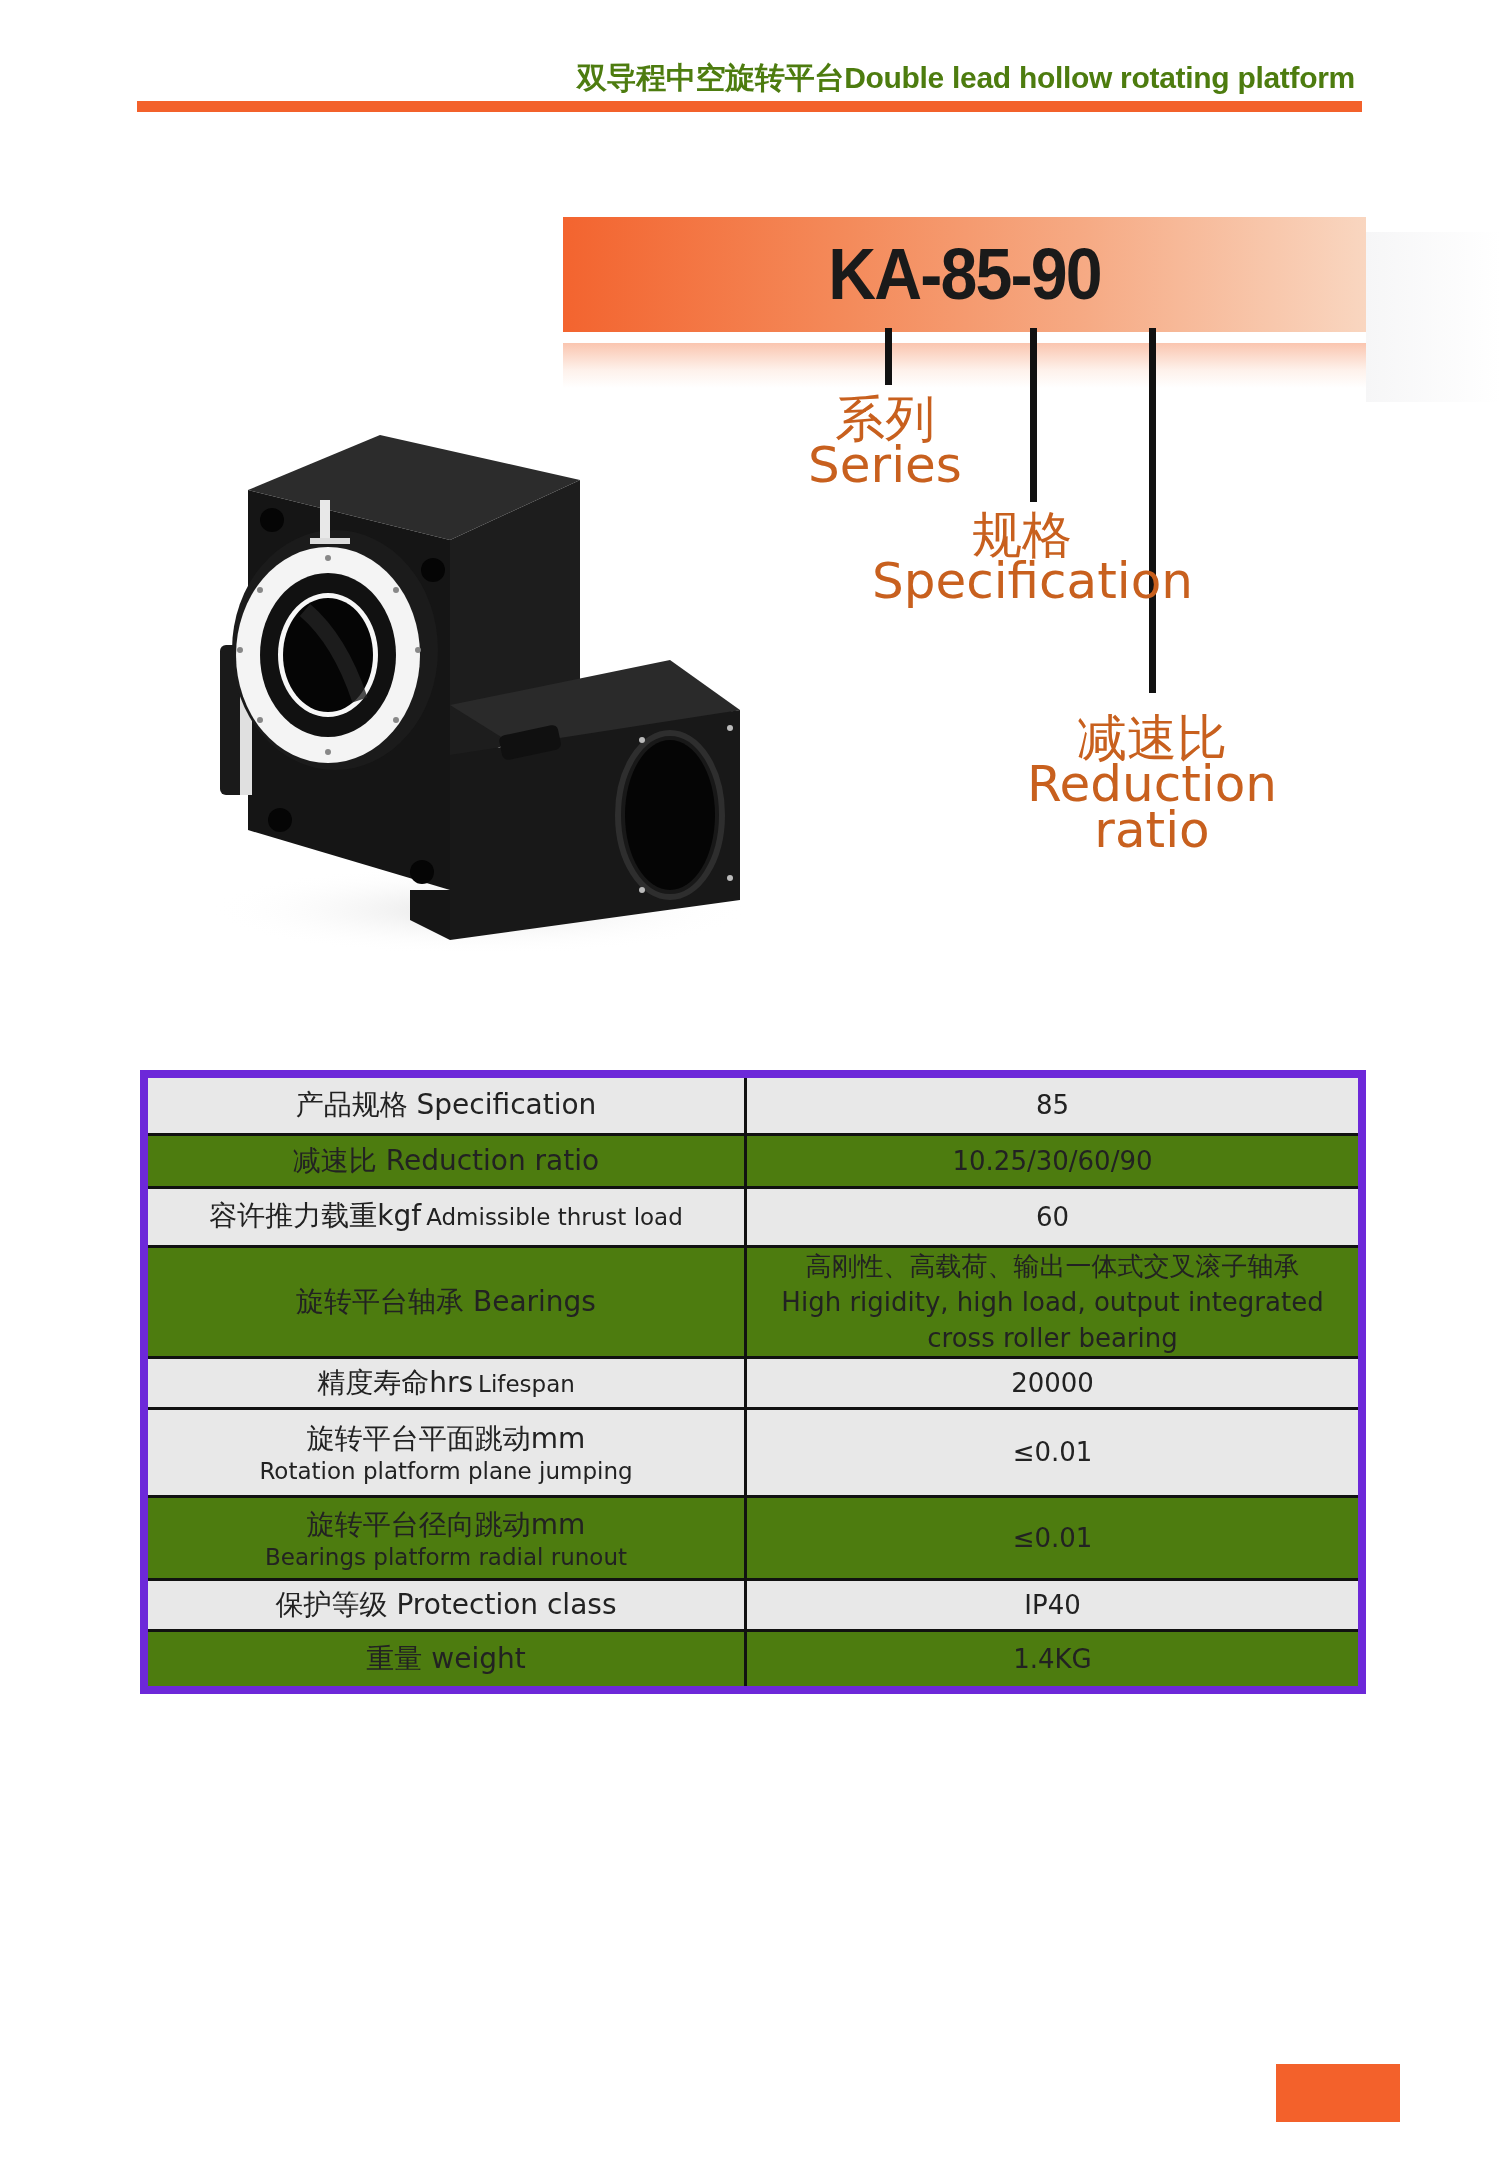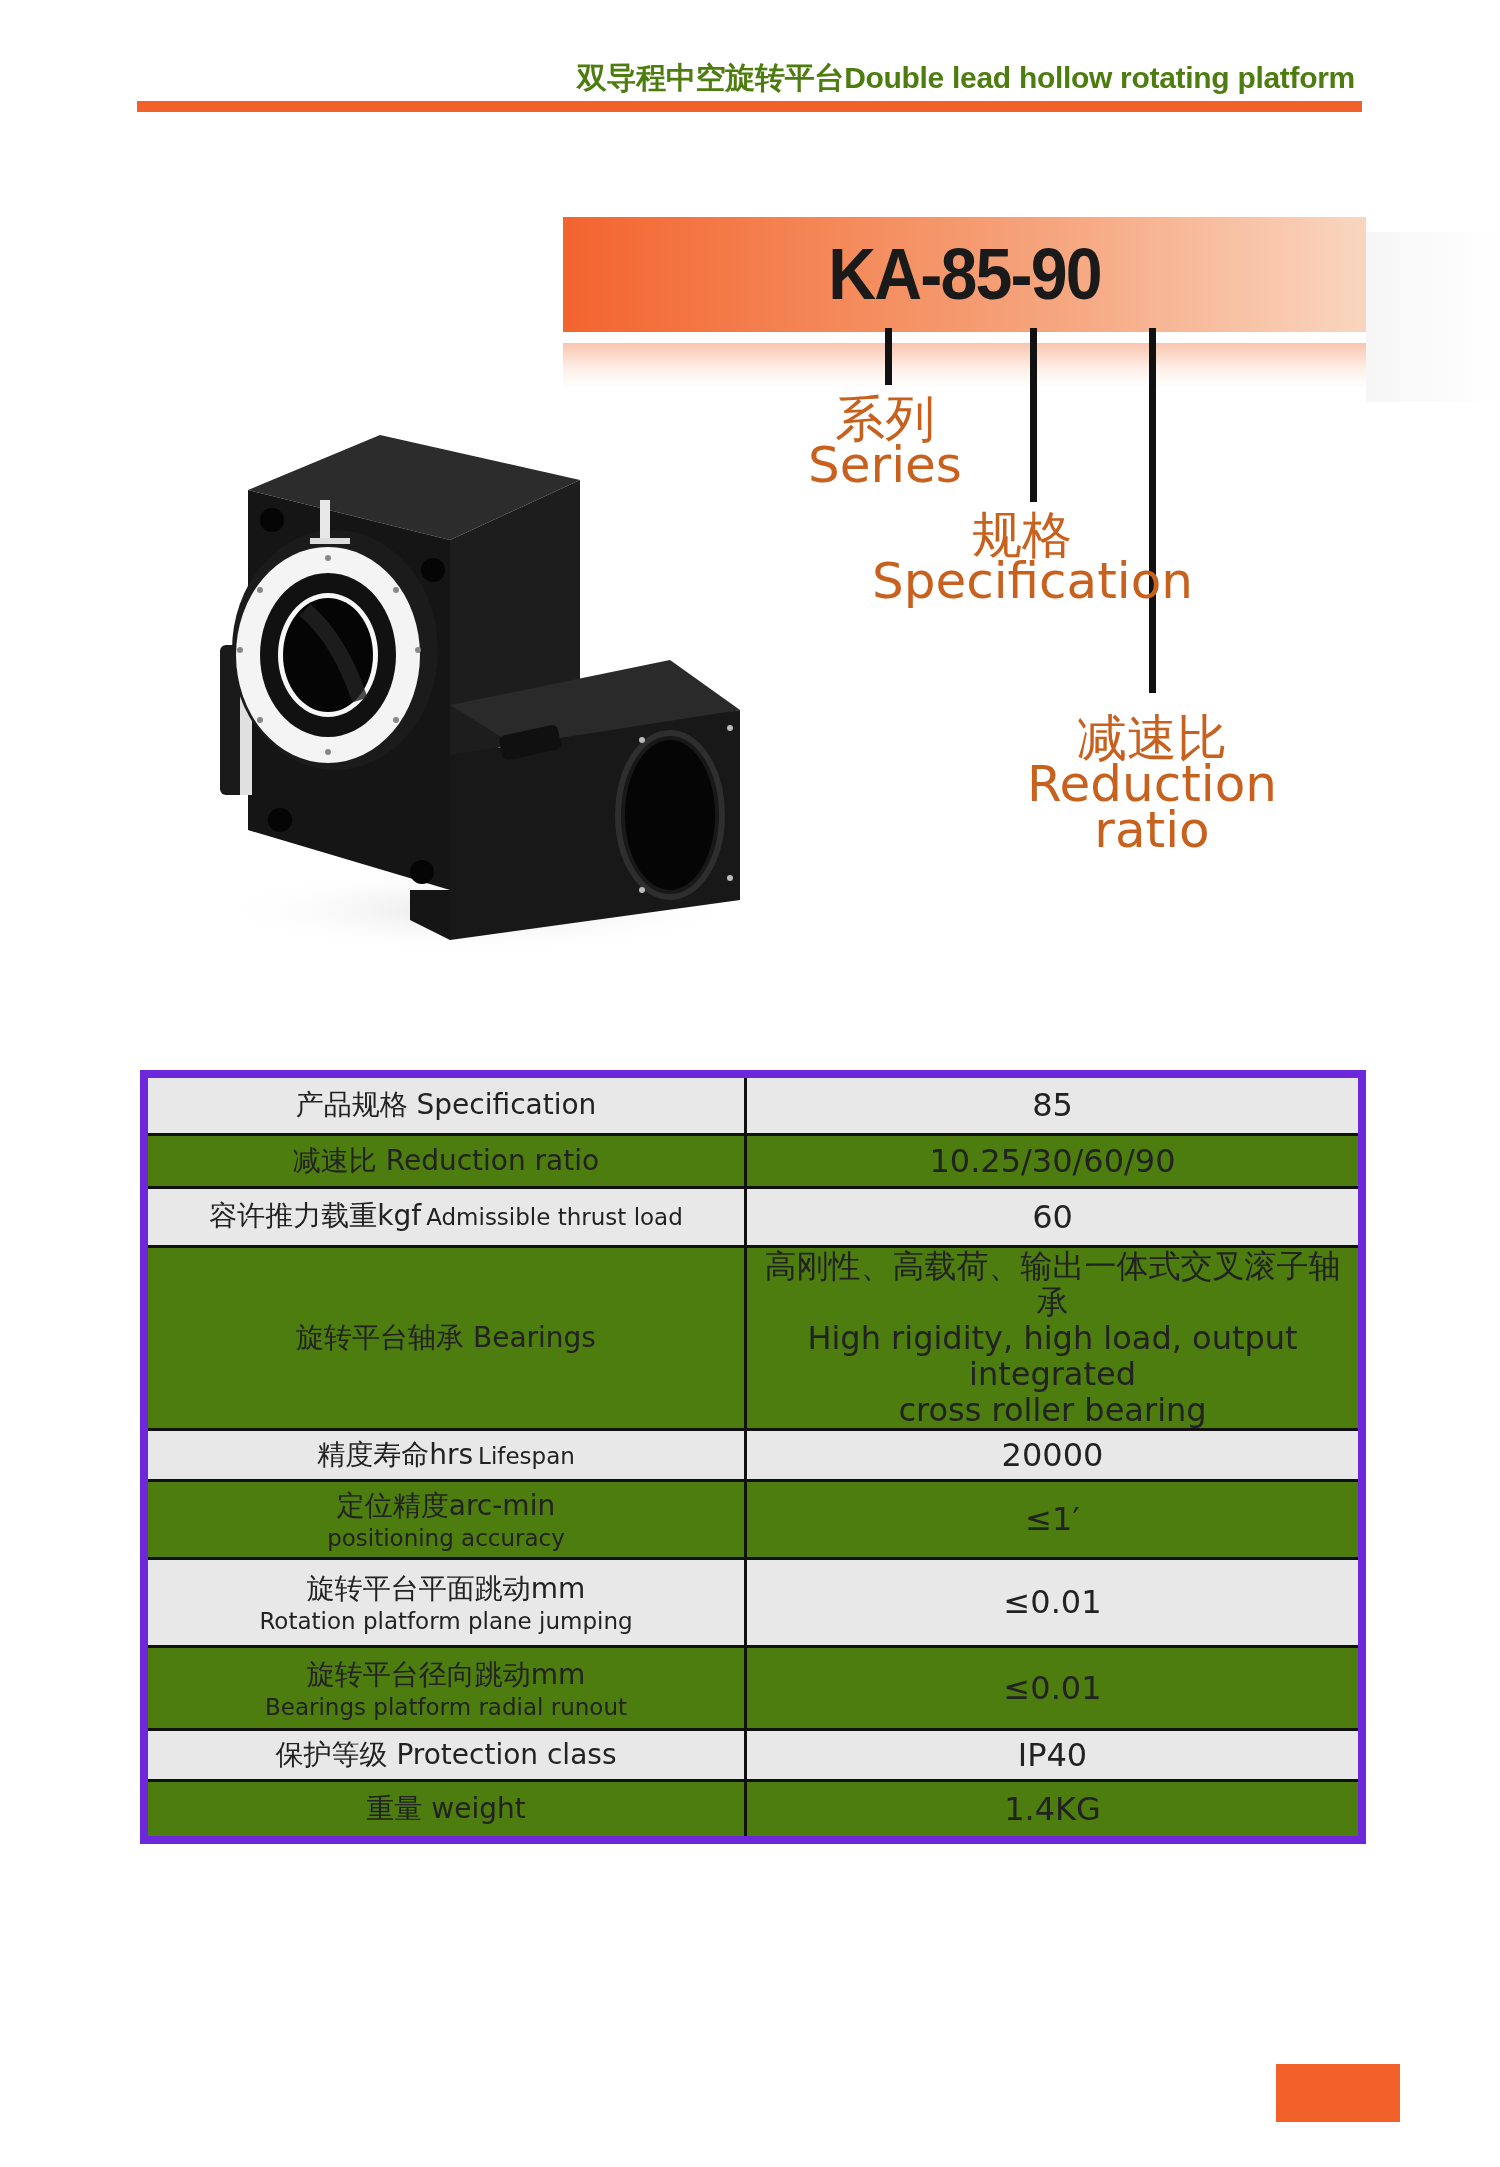--- a/index.html
+++ b/index.html
@@ -33,21 +33,21 @@
   
   #spec-table { left:140px; top:1070px; width:1226px; border-collapse:collapse;
     border:8px solid #6d28d9; font-family:"DejaVu Sans", sans-serif; }
   #spec-table td { border:3px solid #111; text-align:center; vertical-align:middle;
     color:#222; padding:0 10px; }
   #spec-table td.lbl { width:576px; }
   #spec-table tr.g td { background:#e8e8e8; }
   #spec-table tr.w td { background:#4d7c0f; }
   .big { font-size:28px; }
   .sm { font-size:23px; }
-  .val { font-size:32px; line-height:36px; }
+  .val { font-size:26px; line-height:36px; }
   .top-al { vertical-align:top !important; padding-top:8px !important; }
 
   #footer-block { left:1276px; top:2064px; width:124px; height:58px; background:#f3612b; }
 </style>
 </head>
 <body>
 
 <div id="hdr-title" class="abs">双导程中空旋转平台Double lead hollow rotating platform</div>
 <div id="hdr-bar" class="abs"></div>
 
@@ -151,27 +151,20 @@
     <td class="val">
       <div>高刚性、高载荷、输出一体式交叉滚子轴承</div>
       <div>High rigidity, high load, output integrated</div>
       <div>cross roller bearing</div>
     </td>
   </tr>
   <tr class="g" style="height:51px;">
     <td class="lbl"><span class="big">精度寿命hrs</span> <span class="sm">Lifespan</span></td>
     <td class="val">20000</td>
   </tr>
-  <tr class="w" style="height:78px;">
-    <td class="lbl">
-          <div class="big">定位精度arc-min</div>
-          <div class="sm">positioning accuracy</div>
-        </td>
-    <td class="val">≤1′</td>
-  </tr>
   <tr class="g" style="height:88px;">
     <td class="lbl">
           <div class="big">旋转平台平面跳动mm</div>
           <div class="sm">Rotation platform plane jumping</div>
         </td>
     <td class="val">≤0.01</td>
   </tr>
   <tr class="w" style="height:83px;">
     <td class="lbl">
           <div class="big">旋转平台径向跳动mm</div>

